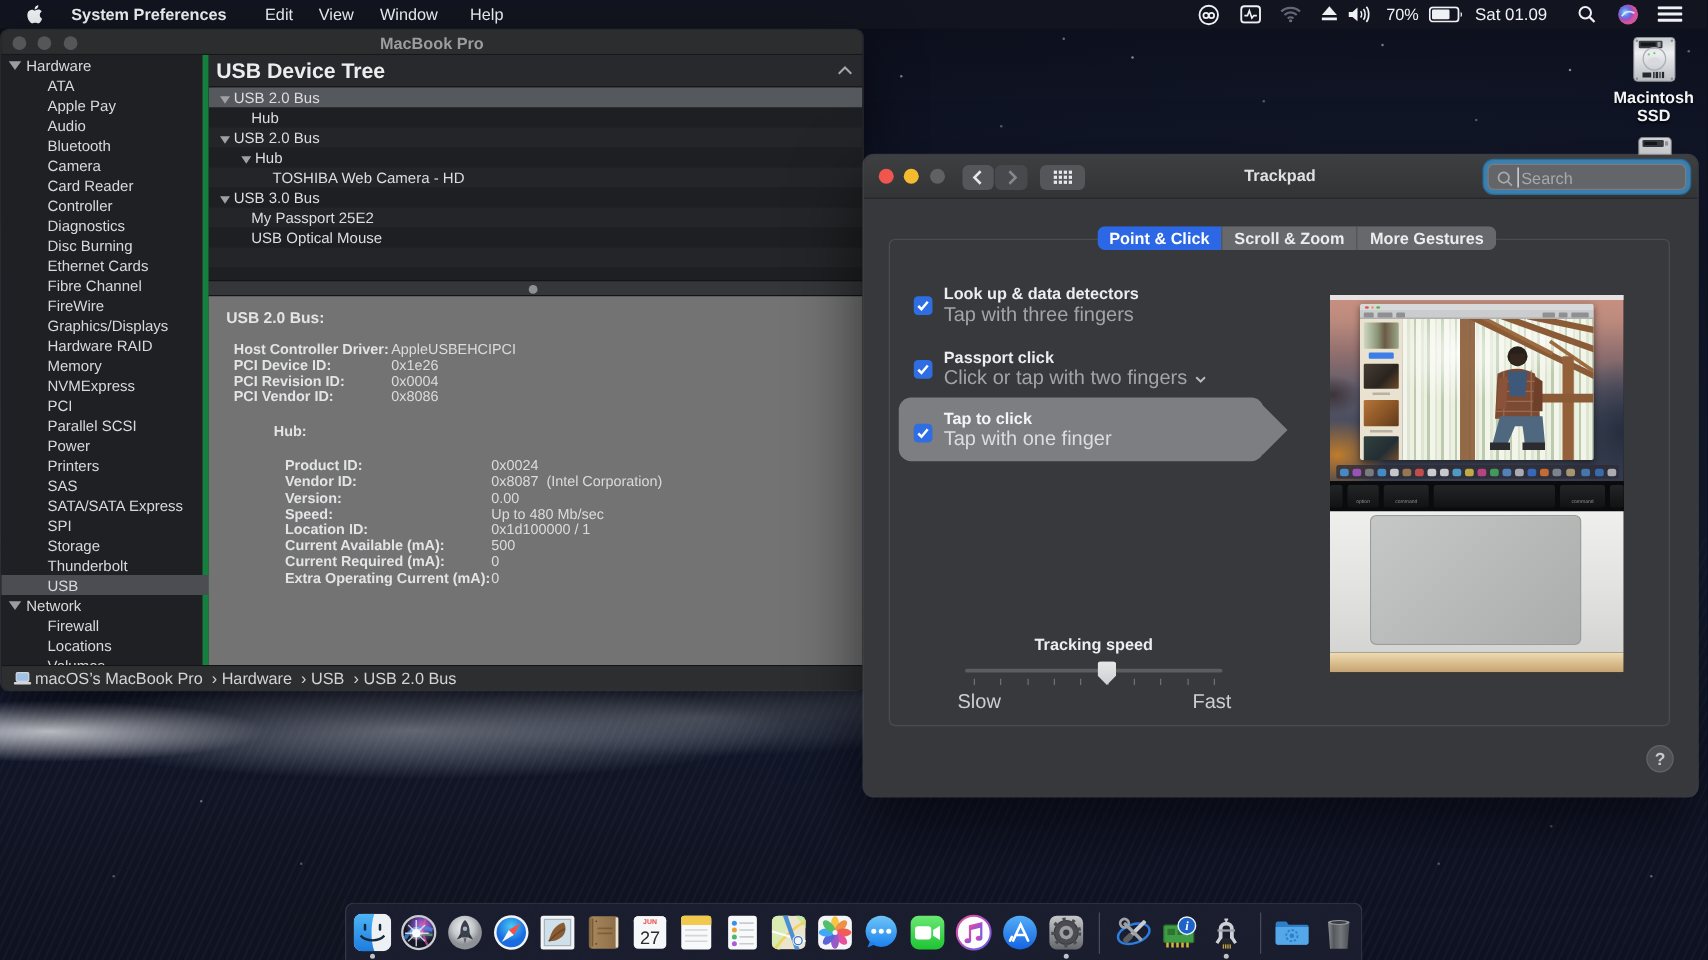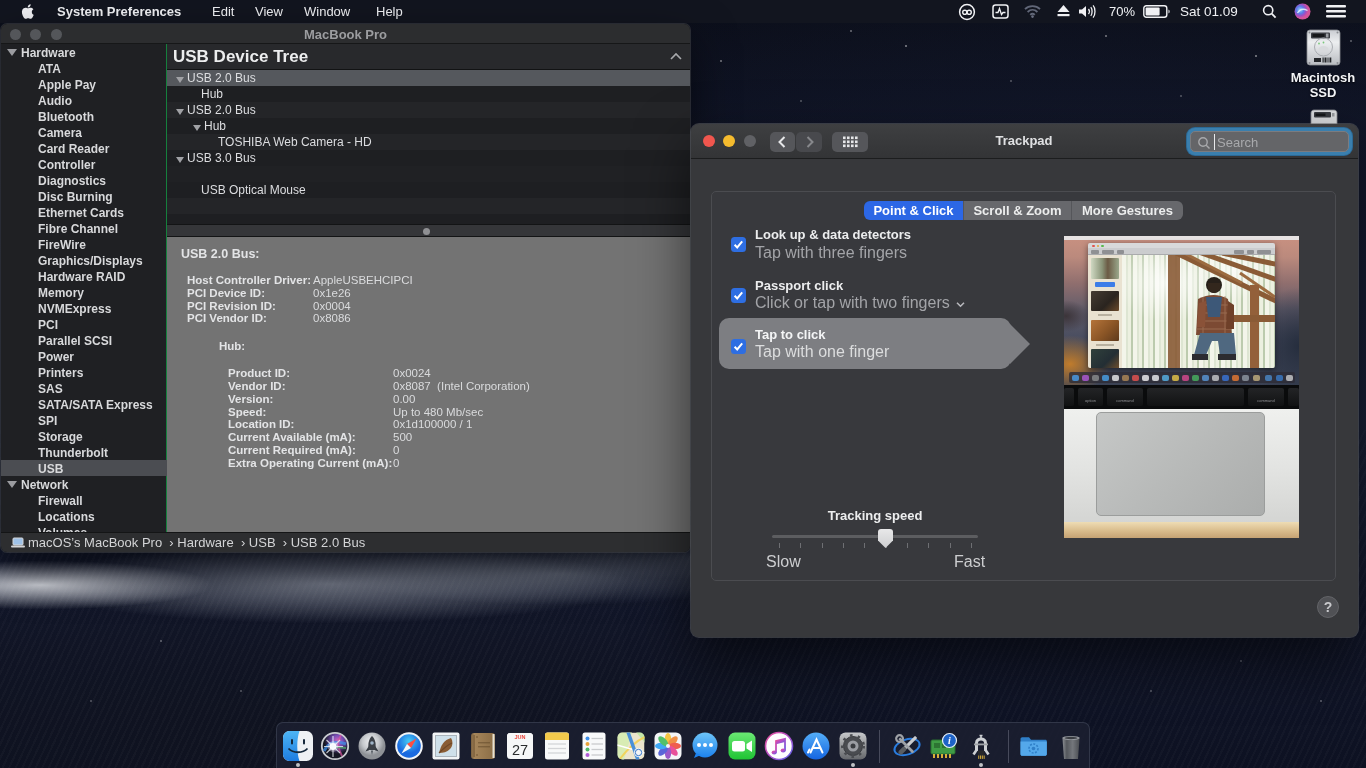--- a/index.html
+++ b/index.html
@@ -44,21 +44,21 @@
 .dicon { position:absolute; top:8px; width:30px; height:30px; }
 .ddot { position:absolute; top:40px; width:4px; height:4px; border-radius:50%; background:#c0c2c6; }
 .dsep { position:absolute; top:7px; width:1px; height:33px; background:rgba(190,195,210,.28); }
 
 #si-title { position:absolute; left:0; top:0; width:689px; height:20px; background:#2c2d2f;
  border-bottom:1px solid #161718; border-radius:6px 6px 0 0; }
 #si-title .tl { position:absolute; top:5px; width:11px; height:11px; border-radius:50%; background:#54565a; }
 #si-title .cap { position:absolute; left:0; top:3px; width:100%; text-align:center; color:#9c9da0;
  font-size:13px; font-weight:bold; }
 #si-side { position:absolute; left:0; top:20px; width:166px; height:488px; background:#1f2023;
- border-right:1px solid #15803d; color:#d8d9db; font-size:12px;font-weight:bold; }
+ border-right:5px solid #15803d; color:#d8d9db; font-size:12px; }
 .sit { position:absolute; left:37px; white-space:nowrap; line-height:16px; }
 .sih { position:absolute; left:20px; white-space:nowrap; line-height:16px; }
 .tri { position:absolute; width:0; height:0; border-left:5px solid transparent; border-right:5px solid transparent;
  border-top:7px solid #9b9ca0; }
 #si-tree { position:absolute; left:166px; top:20px; width:523px; height:180px; background:#202124; overflow:hidden; }
 #si-treehead { position:absolute; left:0; top:0; width:523px; height:26px; background:#28292c;
  border-bottom:1px solid #121314; color:#eceDee; font-weight:bold; font-size:17px; line-height:25px; }
 .trow { position:absolute; left:0; width:523px; height:16px; line-height:16px; color:#dcdde0; font-size:12px; white-space:nowrap; }
 .tri2 { display:inline-block; width:0; height:0; border-left:4.5px solid transparent; border-right:4.5px solid transparent;
  border-top:6px solid #a0a1a5; margin-right:3px; position:relative; top:1px; }
@@ -76,22 +76,22 @@
  background:linear-gradient(180deg,#3e3f41,#333436); border-bottom:1px solid #1c1d1e; border-radius:8px 8px 0 0;padding-left:23px; }
 #tp-title .tl { position:absolute; top:11px; width:12px; height:12px; border-radius:50%; }
 .tbtn { position:absolute; top:8px; height:20px; background:#55565a; border-radius:5px; }
 #tp-title .cap { position:absolute; left:233px; top:9px; width:200px; text-align:center; color:#dfe0e2;
  font-size:13px; font-weight:bold; }
 #tp-search { position:absolute; left:496px; top:4px; width:165px; height:27px; border-radius:8px;
  background:#3a7fae; box-shadow:0 0 0 1px #2c6a96; }
 #tp-search .field { position:absolute; left:3px; top:3px; width:159px; height:21px; border-radius:5px;
  background:#646568; border:1px solid #7b7c80; }
 #tp-search .ph { position:absolute; left:26px; top:3px; color:#a8a9ac; font-size:13px; }
-#tp-tabs { position:absolute; left:173px; top:57px; height:19px; display:flex; border-radius:6px; overflow:hidden;
- font-size:13px; font-weight:bold; color:#eceded;margin-top:20px; }
+#tp-tabs { position:absolute; left:187px; top:57px; height:19px; display:flex; border-radius:6px; overflow:hidden;
+ font-size:13px; font-weight:bold; color:#eceded; }
 #tp-tabs .seg { height:19px; line-height:19px; text-align:center; background:#67686c; }
 #tp-tabs .seg.on { background:#2c67e5; color:#fff; }
 #tp-group { position:absolute; left:20px; top:67px; width:625px; height:390px; background:#38393d;
  border:1px solid #4b4c50; border-radius:5px; }
 .chk { position:absolute; width:15px; height:15px; border-radius:3.5px; background:#2e6ee2; }
 .chk svg { position:absolute; left:1px; top:1px; }
 .lbl1 { position:absolute; font-size:13px; font-weight:bold; color:#eceDee; white-space:nowrap; }
 .lbl2 { position:absolute; font-size:16px; color:#a3a4a8; white-space:nowrap; }
 #tp-bubble { position:absolute; left:28px; top:194px; width:292px; height:51px; background:#7d7e82; border-radius:10px; }
 #tp-bubble:after { content:""; position:absolute; left:291px; top:5.5px; width:0; height:0;
@@ -297,20 +297,21 @@
     <svg style="position:absolute;right:8px;top:8px" width="12" height="8" viewBox="0 0 12 8">
             <path d="M1 7 L6 2 L11 7" stroke="#a8a9ac" stroke-width="1.6" fill="none"></path>
           </svg>
    </div>
    <div class="trow" style="top:26px;background:#55585d"><span style="margin-left:9px"><span class="tri2"></span>USB 2.0 Bus</span></div>
    <div class="trow" style="top:42px;background:#1e1f22"><span style="margin-left:34px">Hub</span></div>
    <div class="trow" style="top:58px;background:#242528"><span style="margin-left:9px"><span class="tri2"></span>USB 2.0 Bus</span></div>
    <div class="trow" style="top:74px;background:#1e1f22"><span style="margin-left:26px"><span class="tri2"></span>Hub</span></div>
    <div class="trow" style="top:90px;background:#242528"><span style="margin-left:51px">TOSHIBA Web Camera - HD</span></div>
    <div class="trow" style="top:106px;background:#1e1f22"><span style="margin-left:9px"><span class="tri2"></span>USB 3.0 Bus</span></div>
+   <div class="trow" style="top:122px;background:#242528"><span style="margin-left:34px">My Passport 25E2</span></div>
    <div class="trow" style="top:138px;background:#1e1f22"><span style="margin-left:34px">USB Optical Mouse</span></div>
    <div class="trow" style="top:154px;background:#242528"></div>
    <div class="trow" style="top:170px;background:#1e1f22"></div>
 
   </div>
   <div id="si-split">
         <span class="knob"></span>
       </div>
   <div id="si-detail">
    <div class="dl" style="left:14px;top:10px;font-size:12.5px">USB 2.0 Bus:</div>

